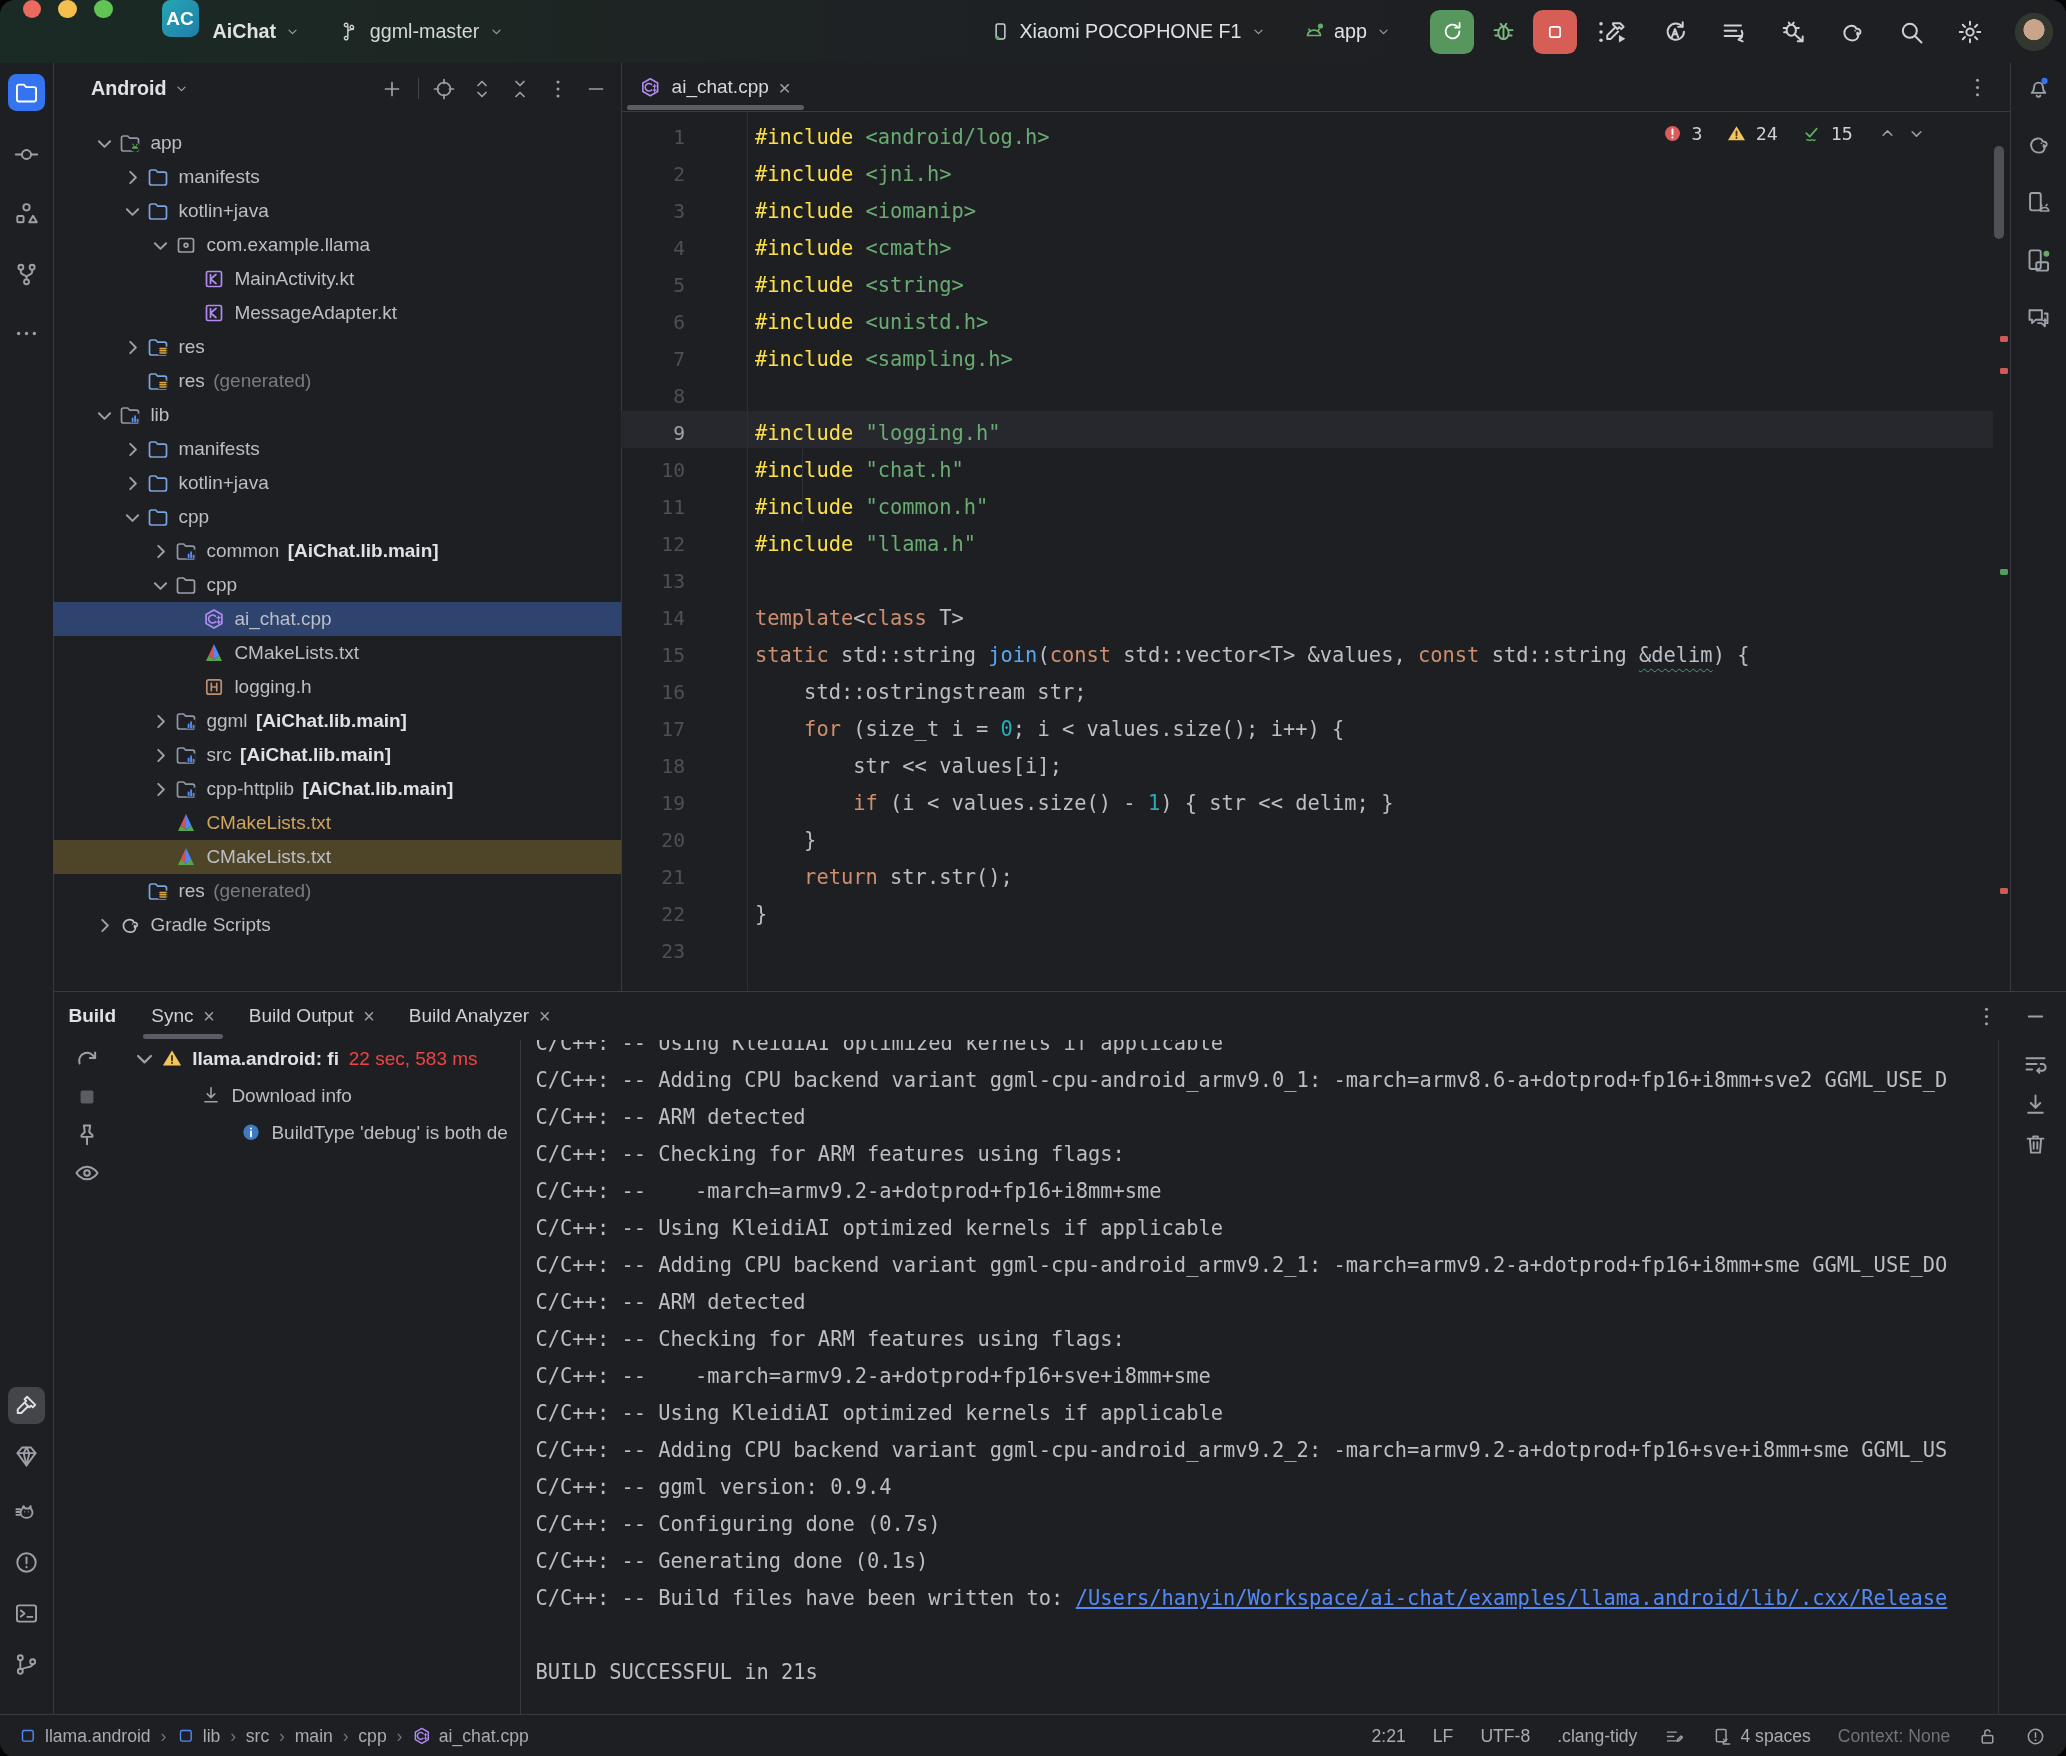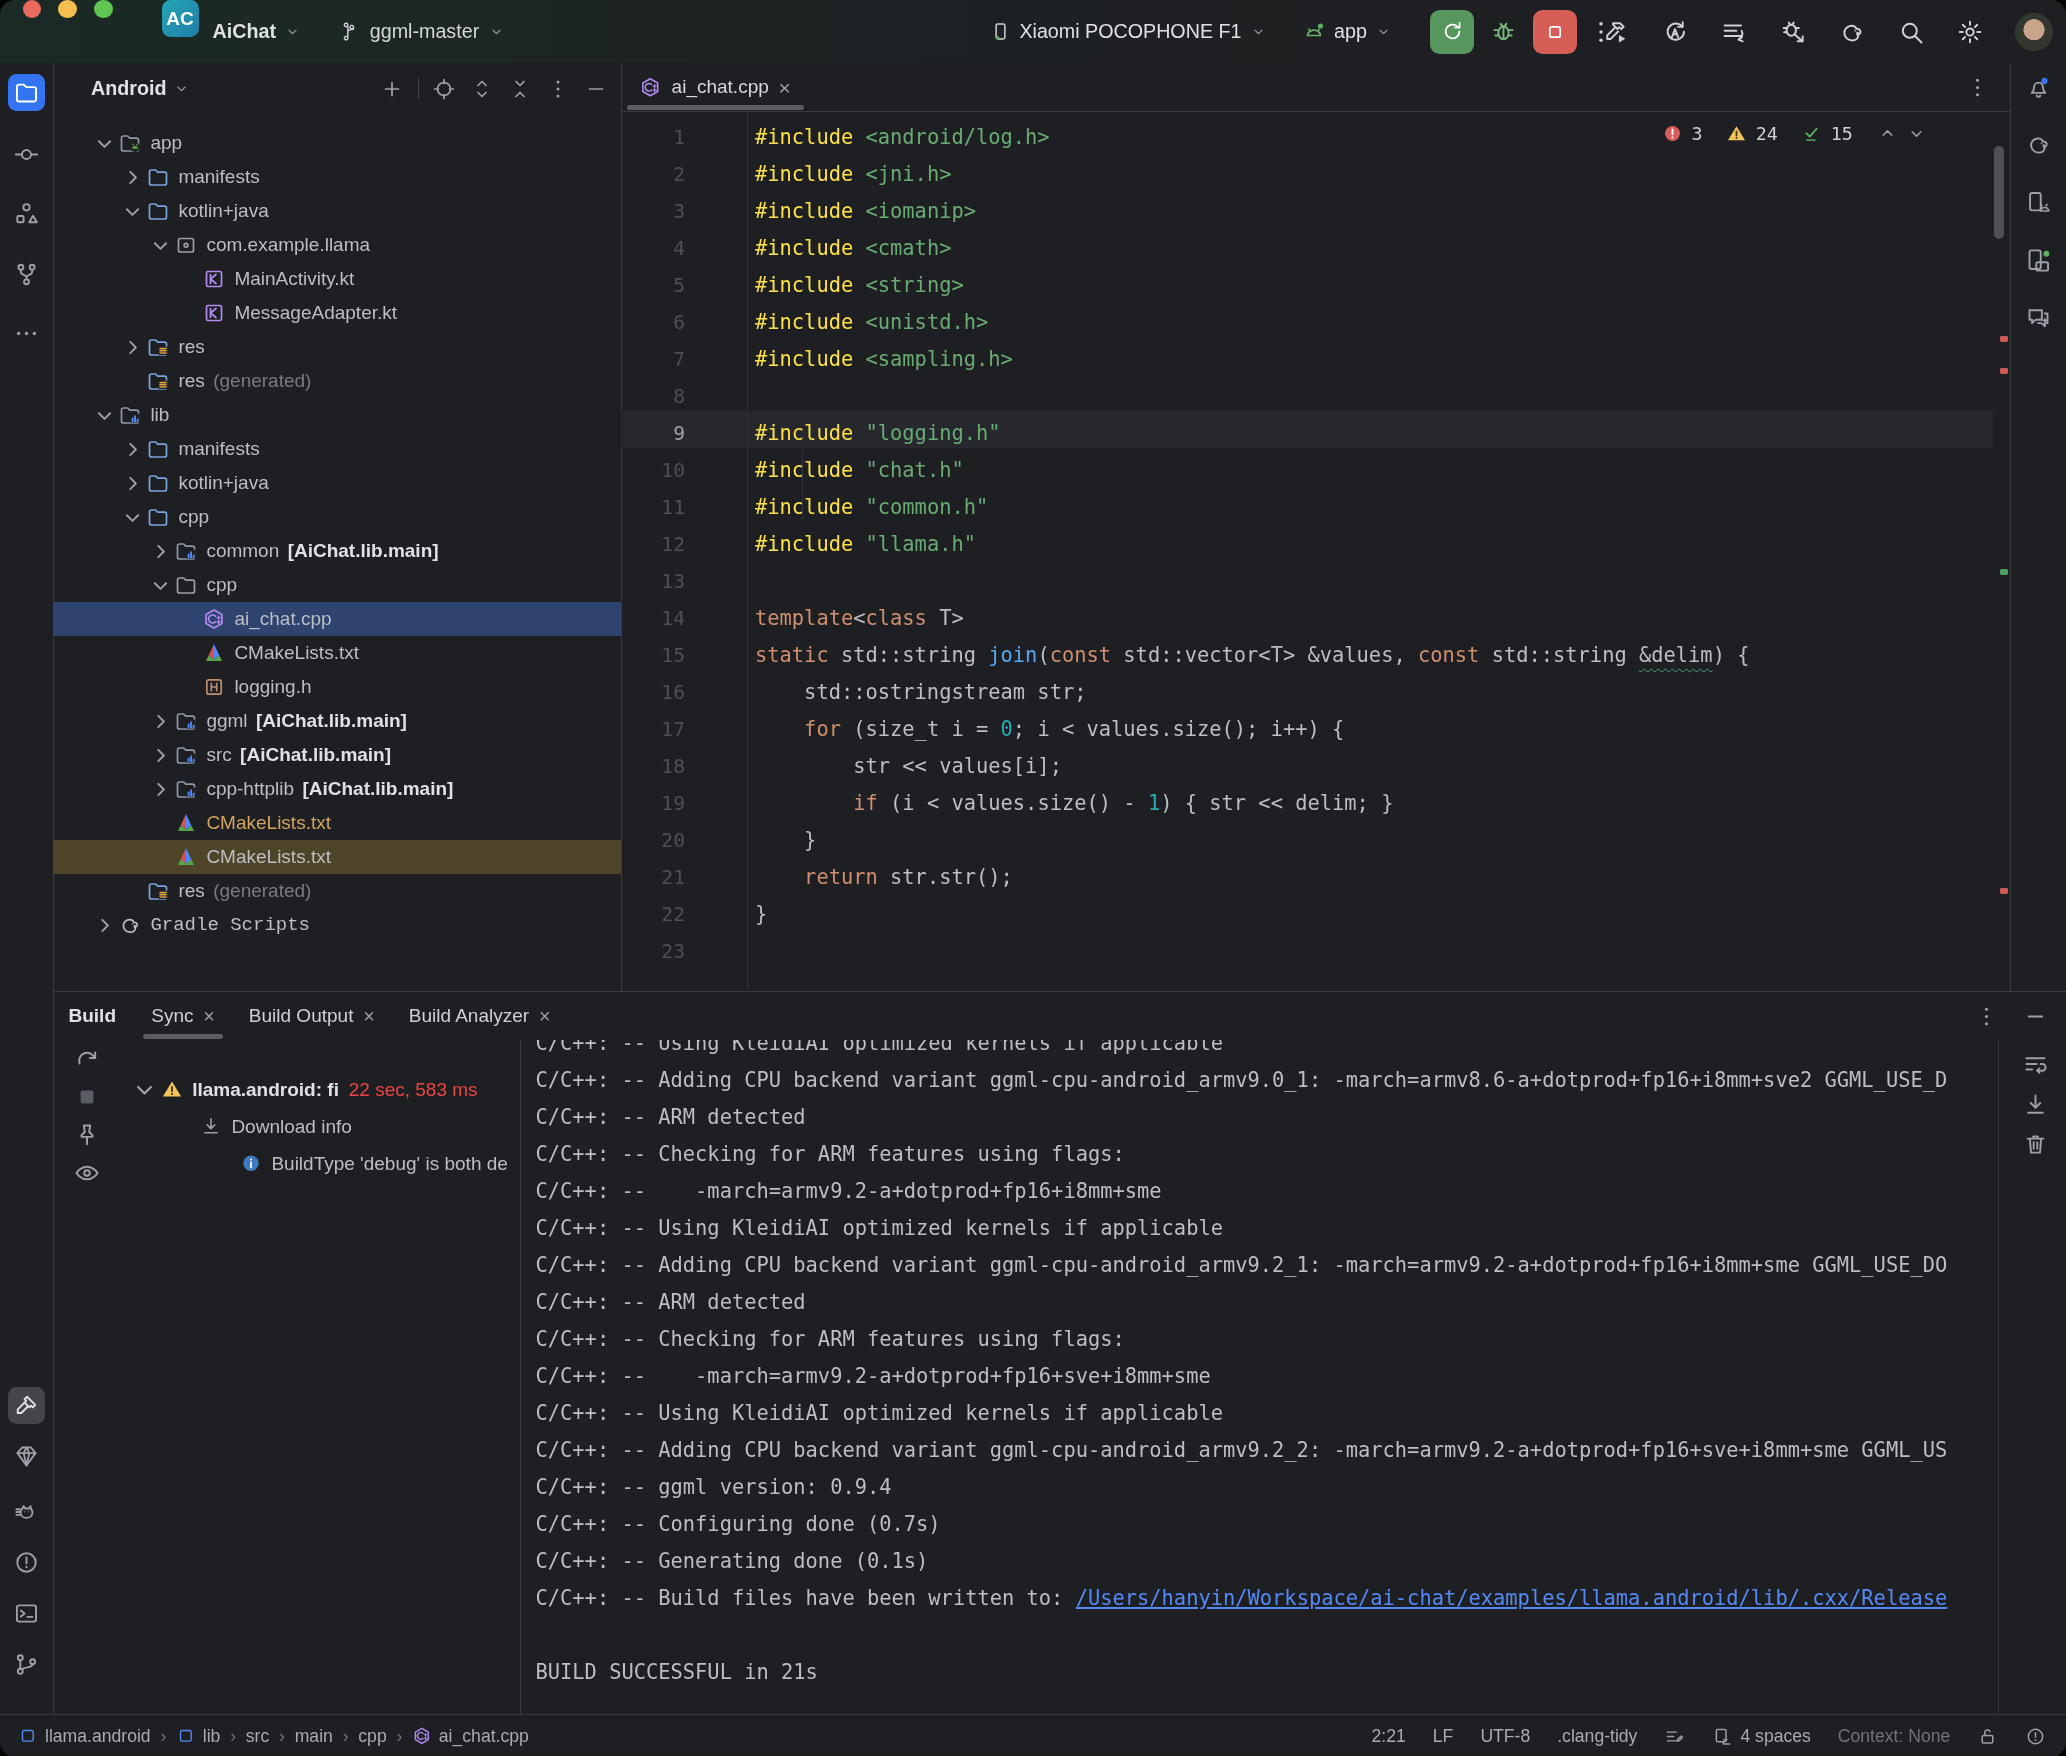--- a/index.html
+++ b/index.html
@@ -88,21 +88,21 @@
   .bp-header{height:48px;display:flex;align-items:center;padding-left:15.5px;}
   .bp-title{font-size:19px;font-weight:700;color:#dfe1e5;margin-right:18.3px;}
   .btab{display:flex;align-items:center;gap:9.8px;padding:0 17px;height:100%;font-size:19px;color:#ced0d6;position:relative;}
   .btab .close{color:#9da0a8;font-size:19.7px;}
   .btab.selected::after{content:"";position:absolute;left:8.4px;right:8.4px;bottom:1.4px;height:4.9px;border-radius:2.8px;background:#5a5d63;}
   .bp-header-right{margin-left:auto;margin-right:18.3px;display:flex;gap:24px;color:#9da0a8;}
   .bp-header-right .icon{width:25px;height:25px;}
   .bp-body{position:absolute;left:0;right:0;top:48px;bottom:0;}
   .bp-lefttools{position:absolute;left:19.7px;top:5.6px;display:flex;flex-direction:column;gap:9.8px;color:#9da0a8;}
   .bp-lefttools .icon{width:28px;height:28px;}
-  .bp-tree{position:absolute;left:73px;width:394px;top:0;bottom:0;overflow:hidden;margin-top:31px;}
+  .bp-tree{position:absolute;left:73px;width:394px;top:0;bottom:0;overflow:hidden;}
   .btrow{height:37px;display:flex;align-items:center;font-size:19px;color:#bcbec4;white-space:nowrap;overflow:hidden;}
   .btrow .chevbox{width:31px;flex:0 0 31px;display:flex;align-items:center;justify-content:center;color:#9da0a8;}
   .btrow .ficon{width:24px;height:24px;flex:0 0 24px;margin-right:8.4px;}
   .btrow .blabel.bold{font-weight:700;color:#dfe1e5;}
   .btrow .bsuffix{color:#ef4444;margin-left:9.8px;}
   .bp-sep{position:absolute;left:467px;top:0;bottom:0;width:0.7px;background:#393b40;}
   .console{position:absolute;left:467px;right:77px;top:0;bottom:0;overflow:hidden;font-family:"DejaVu Sans Mono",monospace;font-size:20.4px;}
   .console-inner{margin-top:-15.5px;padding-left:15.5px;}
   .conline{height:37px;line-height:37px;white-space:pre;color:#bcbec4;}
   .conline a{color:#548af7;text-decoration:underline;}
@@ -756,21 +756,21 @@
           <span class="icon ficon" style="width: 24px; height: 24px;">
             <svg viewBox="0 0 24 24" width="100%" height="100%" fill="none" stroke="currentColor" stroke-width="1.7" stroke-linecap="round" stroke-linejoin="round">
               <path d="M3.5 7c0-1.1.9-2 2-2h4.2l2 2.2h6.8c1.1 0 2 .9 2 2V18c0 1.1-.9 2-2 2H5.5c-1.1 0-2-.9-2-2V7z" stroke="#7ba3dc"></path>
               <rect x="12.4" y="11.6" width="9.2" height="8.4" fill="#1e1f22" stroke="none"></rect>
               <path d="M14 13.6h6M14 15.8h6M14 18h6" stroke="#d9a343" stroke-width="1.6"></path>
             </svg>
           </span>
           <span class="tlabel">res</span>
           <span class="tsuffix">(generated)</span>
         </div>
-        <div class="trow" style="padding-left: 38px; font-family: Liberation Mono, monospace;">
+        <div class="trow" style="padding-left: 38px;">
           <span class="chevbox">
             <svg viewBox="0 0 24 24" width="100%" height="100%" fill="none" stroke="currentColor" stroke-width="1.7" stroke-linecap="round" stroke-linejoin="round">
               <path d="M10 7l5 5-5 5"></path>
             </svg>
           </span>
           <span class="icon ficon" style="width: 24px; height: 24px;">
             <svg viewBox="0 0 24 24" width="100%" height="100%" fill="none" stroke="currentColor" stroke-width="1.7" stroke-linecap="round" stroke-linejoin="round">
               <path d="M15.8 9.3c1.9-.2 3.4 1 3.5 2.4.1 1-.5 1.8-1.4 2.1l-1.2-1.3c-.5 1.1-.1 2 .8 2.5-.3 2.4-2.4 4.2-5.2 4.2-3.5 0-6.3-2.4-6.8-5.7-.5-3.5 2.1-6.6 5.7-6.9 2.1-.1 4 .9 4.6 2.7z"></path>
               <circle cx="14.6" cy="11" r="0.7" fill="currentColor" stroke="none"></circle>
             </svg>

